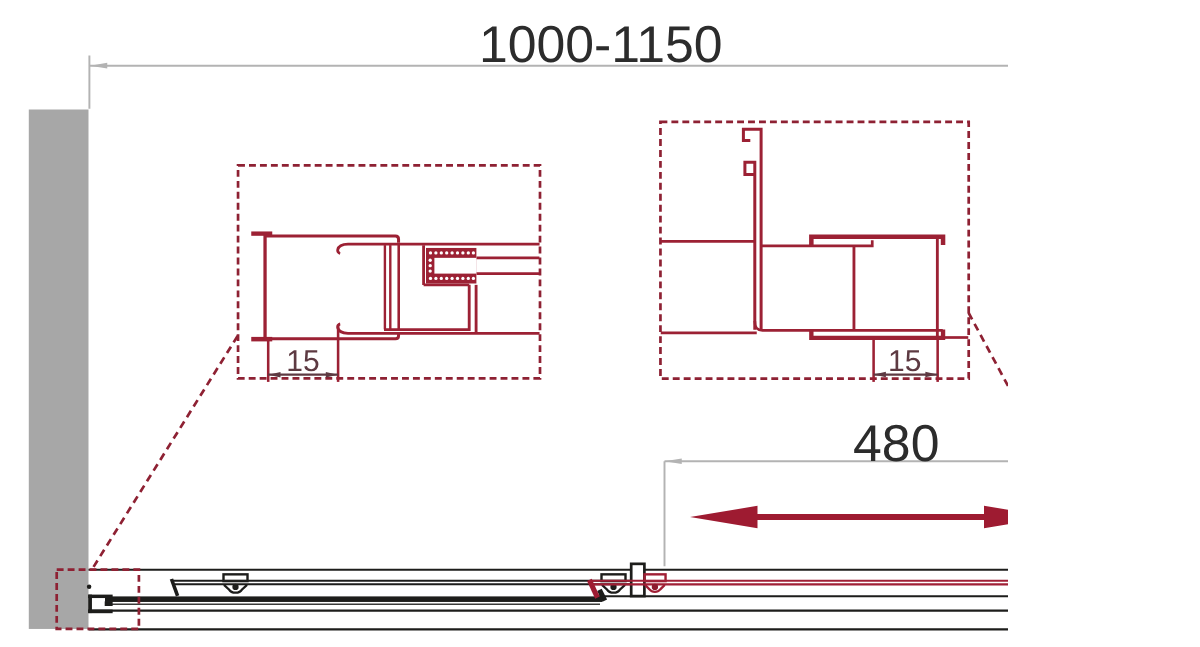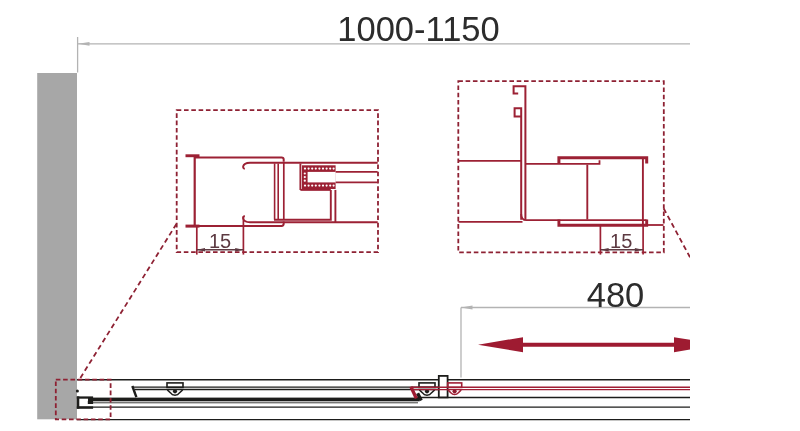--- a/index.html
+++ b/index.html
@@ -1,16 +1,16 @@
 <!DOCTYPE html>
 <html><head>
 <meta charset="utf-8">
 <style>
   html,body{margin:0;padding:0;background:#ffffff;}
-  .stage{position:relative;width:672px;height:431px;overflow:hidden;background:#fff;padding-left:18px;}
+  .stage{position:relative;width:672px;height:431px;overflow:hidden;background:#fff;}
   svg{display:block;}
   text{font-family:"Liberation Sans", sans-serif;}
 </style>
 </head>
 <body>
 <div class="stage">
 <svg width="800" height="431" viewBox="0 0 800 431">
 
 <rect x="0" y="0" width="800" height="431" fill="#ffffff"></rect>
 

